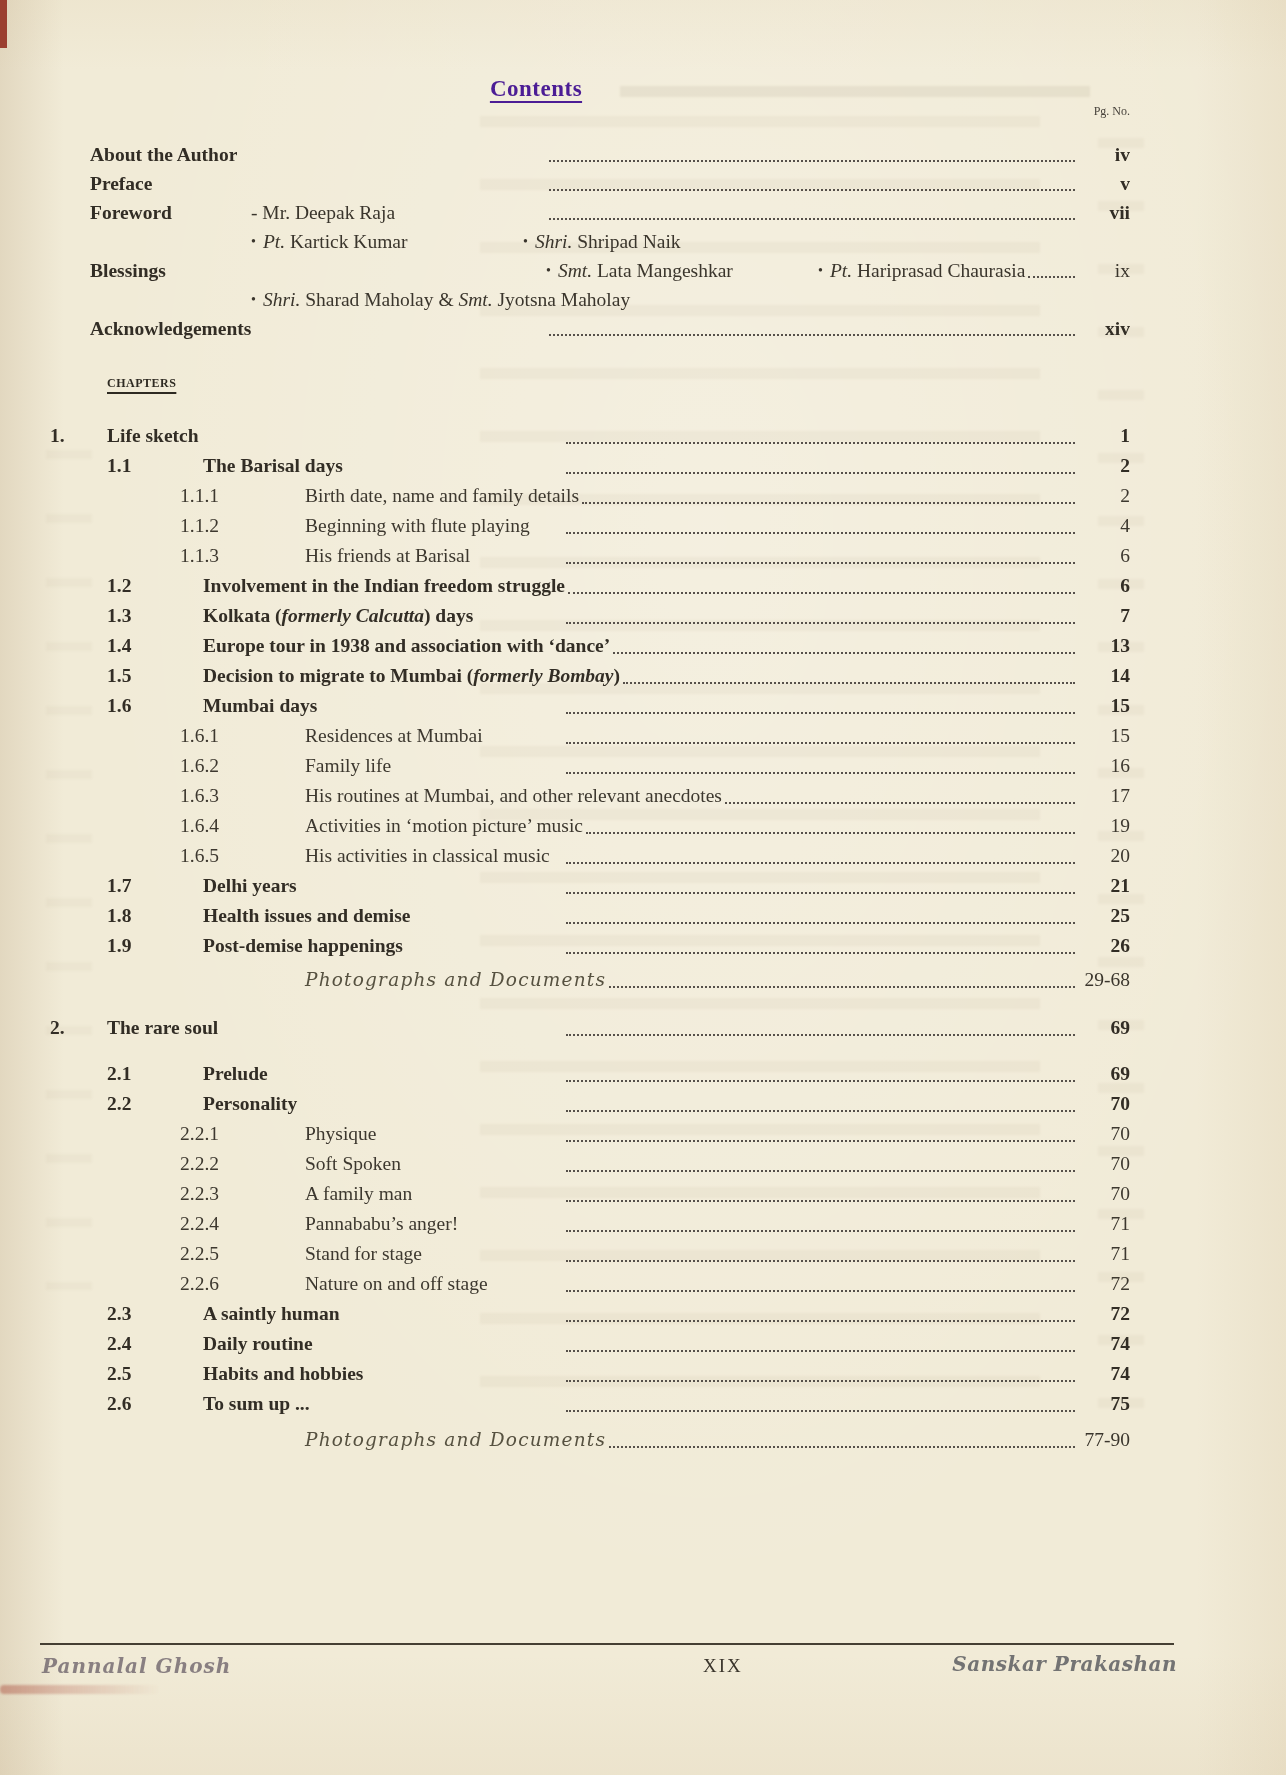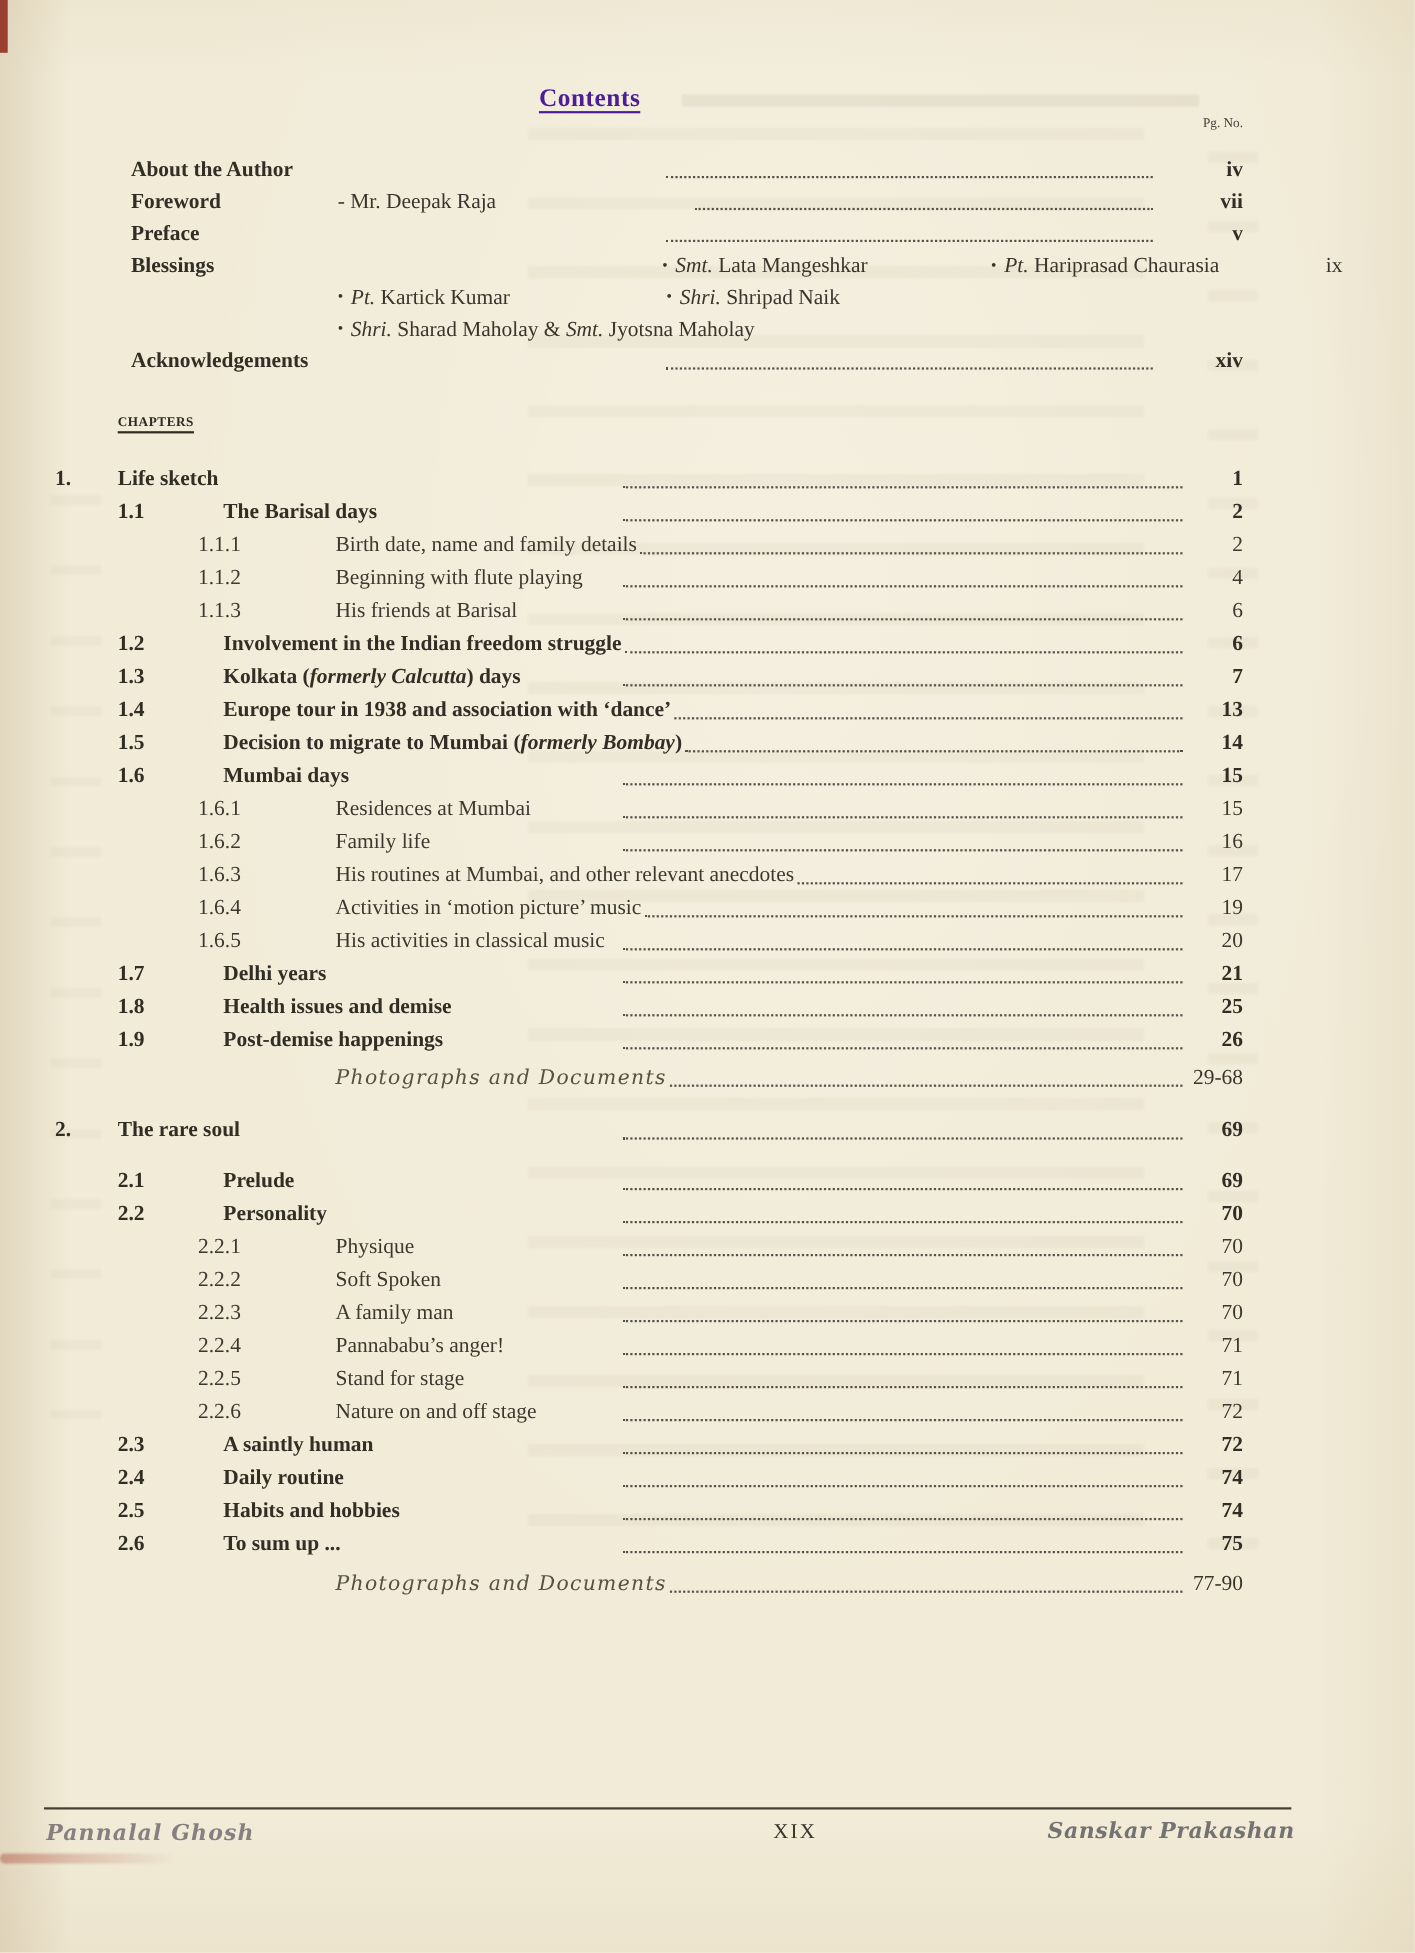--- a/index.html
+++ b/index.html
@@ -38,21 +38,21 @@
   .pgno{position:absolute;top:104px;right:156px;font-size:12px;color:#46413a;}
 
   .list{position:absolute;top:140px;left:0;right:0;}
 
   .row{display:flex;align-items:baseline;height:30px;line-height:30px;font-size:19.5px;padding-right:156px;}
   .row.front{height:29px;line-height:29px;}
   .bold{font-weight:bold;color:#322d25;}
   .num{flex:0 0 auto;}
   .t{white-space:nowrap;}
   .it{font-style:italic;}
-  .front{padding-left:119px;gap:27px;}
+  .front{padding-left:90px;}
   .front .t{min-width:456px;}
   .front.has-note .t{min-width:161px;}
   .note{flex:0 0 auto;min-width:295px;font-weight:normal;color:#3a352c;white-space:nowrap;}
   .chapter{padding-left:50px;}
   .chapter .num{width:57px;}
   .chapter .t{min-width:456px;}
   .section{padding-left:107px;}
   .section .num{width:96px;}
   .section .t{min-width:360px;}
   .sub{padding-left:180px;color:#3d382f;}
@@ -97,48 +97,48 @@
 <div class="pgno">Pg. No.</div>
 
 <div class="list">
 
   <div id="front-top">
       <div class="row front bold">
         <span class="t"><span>About the Author</span></span>
         <span class="dots"></span>
         <span class="page">iv</span>
       </div>
+      <div class="row front bold">
+        <span class="t"><span>Preface</span></span>
+        <span class="dots"></span>
+        <span class="page">v</span>
+      </div>
       <div class="row front bold has-note">
         <span class="t"><span>Foreword</span></span>
         <span class="note">-  Mr. Deepak Raja</span>
         <span class="dots"></span>
         <span class="page">vii</span>
       </div>
-      <div class="row front bold">
-        <span class="t"><span>Preface</span></span>
-        <span class="dots"></span>
-        <span class="page">v</span>
-      </div>
     </div>
 
   <div class="bless">
+    <div class="row front">
+      <span class="bl-spacer"></span>
+      <span class="bl-col1"><span class="bullet">•</span><span class="it">Pt.</span><span> Kartick Kumar</span></span>
+      <span class="bl-col2"><span class="bullet">•</span><span class="it">Shri.</span><span> Shripad Naik</span></span>
+    </div>
     <div class="row front">
       <span class="t bl-label">Blessings</span>
       <span class="bl-col1"><span class="bullet">•</span><span class="it">Smt.</span><span> Lata Mangeshkar</span></span>
       <span class="bl-col2"><span class="bullet">•</span><span class="it">Pt.</span><span> Hariprasad Chaurasia</span></span>
       <span class="dots"></span>
       <span class="page">ix</span>
     </div>
     <div class="row front">
       <span class="bl-spacer"></span>
-      <span class="bl-col1"><span class="bullet">•</span><span class="it">Pt.</span><span> Kartick Kumar</span></span>
-      <span class="bl-col2"><span class="bullet">•</span><span class="it">Shri.</span><span> Shripad Naik</span></span>
-    </div>
-    <div class="row front">
-      <span class="bl-spacer"></span>
       <span class="bl-col3"><span class="bullet">•</span><span class="it">Shri.</span><span> Sharad Maholay &amp; </span><span class="it">Smt.</span><span> Jyotsna Maholay</span></span>
     </div>
   </div>
 
   <div id="front-bottom">
       <div class="row front bold">
         <span class="t"><span>Acknowledgements</span></span>
         <span class="dots"></span>
         <span class="page">xiv</span>
       </div>

